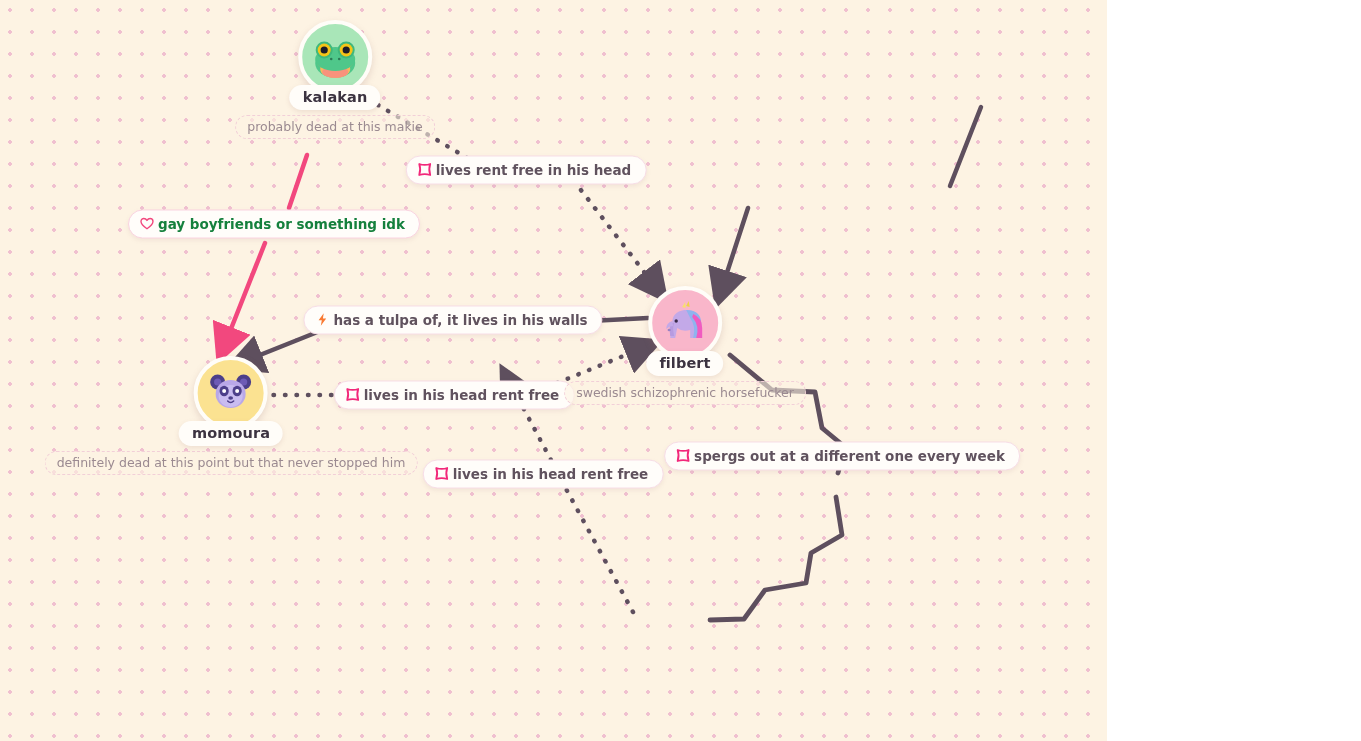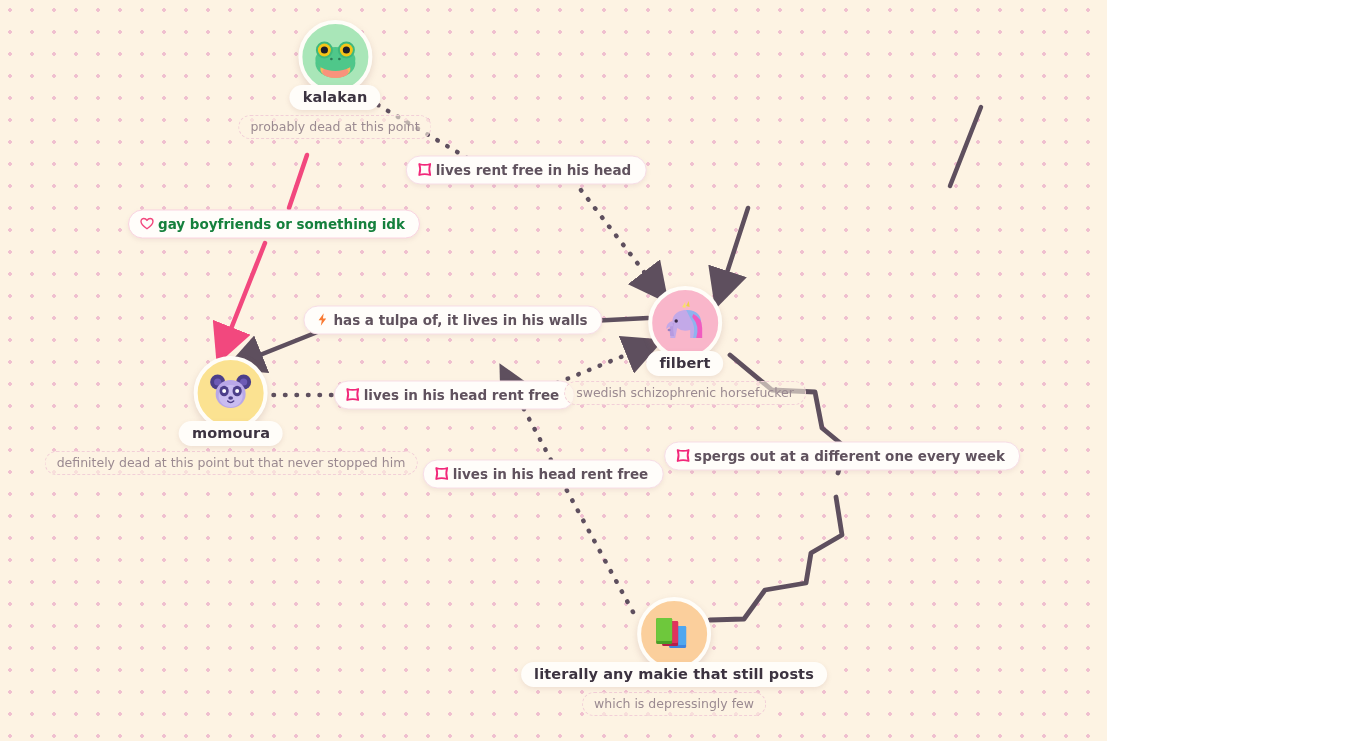--- a/index.html
+++ b/index.html
@@ -175,21 +175,21 @@
         <circle cx="37" cy="19" r="8.5" fill="#3fb87c"></circle>
         <circle cx="15" cy="19" r="6.5" fill="#f5c518"></circle>
         <circle cx="37" cy="19" r="6.5" fill="#f5c518"></circle>
         <circle cx="15" cy="19" r="3.6" fill="#1d1d28"></circle>
         <circle cx="37" cy="19" r="3.6" fill="#1d1d28"></circle>
         <circle cx="22" cy="28" r="1.3" fill="#2c7a55"></circle>
         <circle cx="30" cy="28" r="1.3" fill="#2c7a55"></circle>
       </svg>
     </div>
     <div class="node-title">kalakan</div>
-    <div class="node-sub">probably dead at this point</div>
+    <div class="node-sub">probably dead at this makie</div>
   </div>
 
 
   <div class="node" style="left:685px; top:286px; z-index:10;">
     <div class="node-avatar" style="background:#f9b6ca;">
       <svg width="50" height="50" viewBox="0 0 50 50">
         <path d="M26 8 L28.5 3 L29.5 9 Z" fill="#f0d24a"></path>
         <path d="M12 25 Q12 14 24 12 Q38 11 40 22 L40 40 L30 40 L30 32 Q22 34 17 30 L15 40 L10 40 Z" fill="#c3a9e8"></path>
         <path d="M26 12 Q40 12 41 24 L41 40 L33 40 Q36 28 30 20 Z" fill="#8fb4ee"></path>
         <path d="M33 16 Q42 20 42 30 L42 40 L36 40 Q40 28 32 19 Z" fill="#f05bc0"></path>
@@ -218,34 +218,20 @@
         <circle cx="17.5" cy="22" r="2" fill="#fff"></circle>
         <circle cx="30.5" cy="22" r="2" fill="#fff"></circle>
         <ellipse cx="24" cy="29" rx="2.4" ry="1.7" fill="#4c3f8a"></ellipse>
         <path d="M21 32 Q24 35 27 32" stroke="#4c3f8a" stroke-width="1.6" fill="none" stroke-linecap="round"></path>
       </svg>
     </div>
     <div class="node-title">momoura</div>
     <div class="node-sub">definitely dead at this point but that never stopped him</div>
   </div>
 
-  <div class="node" style="left:674px; top:597px; z-index:10;">
-    <div class="node-avatar" style="background:#fbcf9c;">
-      <svg width="48" height="48" viewBox="0 0 48 48">
-        <rect x="19" y="16" width="17" height="22" rx="1.5" fill="#3f86e0"></rect>
-        <rect x="19" y="16" width="17" height="19" rx="1.5" fill="#4ea7f0"></rect>
-        <rect x="12" y="11" width="16" height="25" rx="1.5" fill="#b51f4a"></rect>
-        <rect x="12" y="11" width="16" height="22" rx="1.5" fill="#e0325e"></rect>
-        <rect x="6" y="8" width="16" height="26" rx="1.5" fill="#4a9e27"></rect>
-        <rect x="6" y="8" width="16" height="23" rx="1.5" fill="#6ec83c"></rect>
-      </svg>
-    </div>
-    <div class="node-title">literally any makie that still posts</div>
-    <div class="node-sub">which is depressingly few</div>
-  </div>
 
   <div class="edge-label" style="left:526px; top:170px;">
     <span class="chip-icon">
       <svg width="14" height="14" viewBox="0 0 14 14">
         <path d="M1.5 1.5 Q7 3.4 12.5 1.5 Q10.6 7 12.5 12.5 Q7 10.6 1.5 12.5 Q3.4 7 1.5 1.5 Z" fill="none" stroke="#f2287a" stroke-width="1.8" stroke-linejoin="round"></path>
       </svg>
     </span>
     <span>lives rent free in his head</span>
   </div>
 

